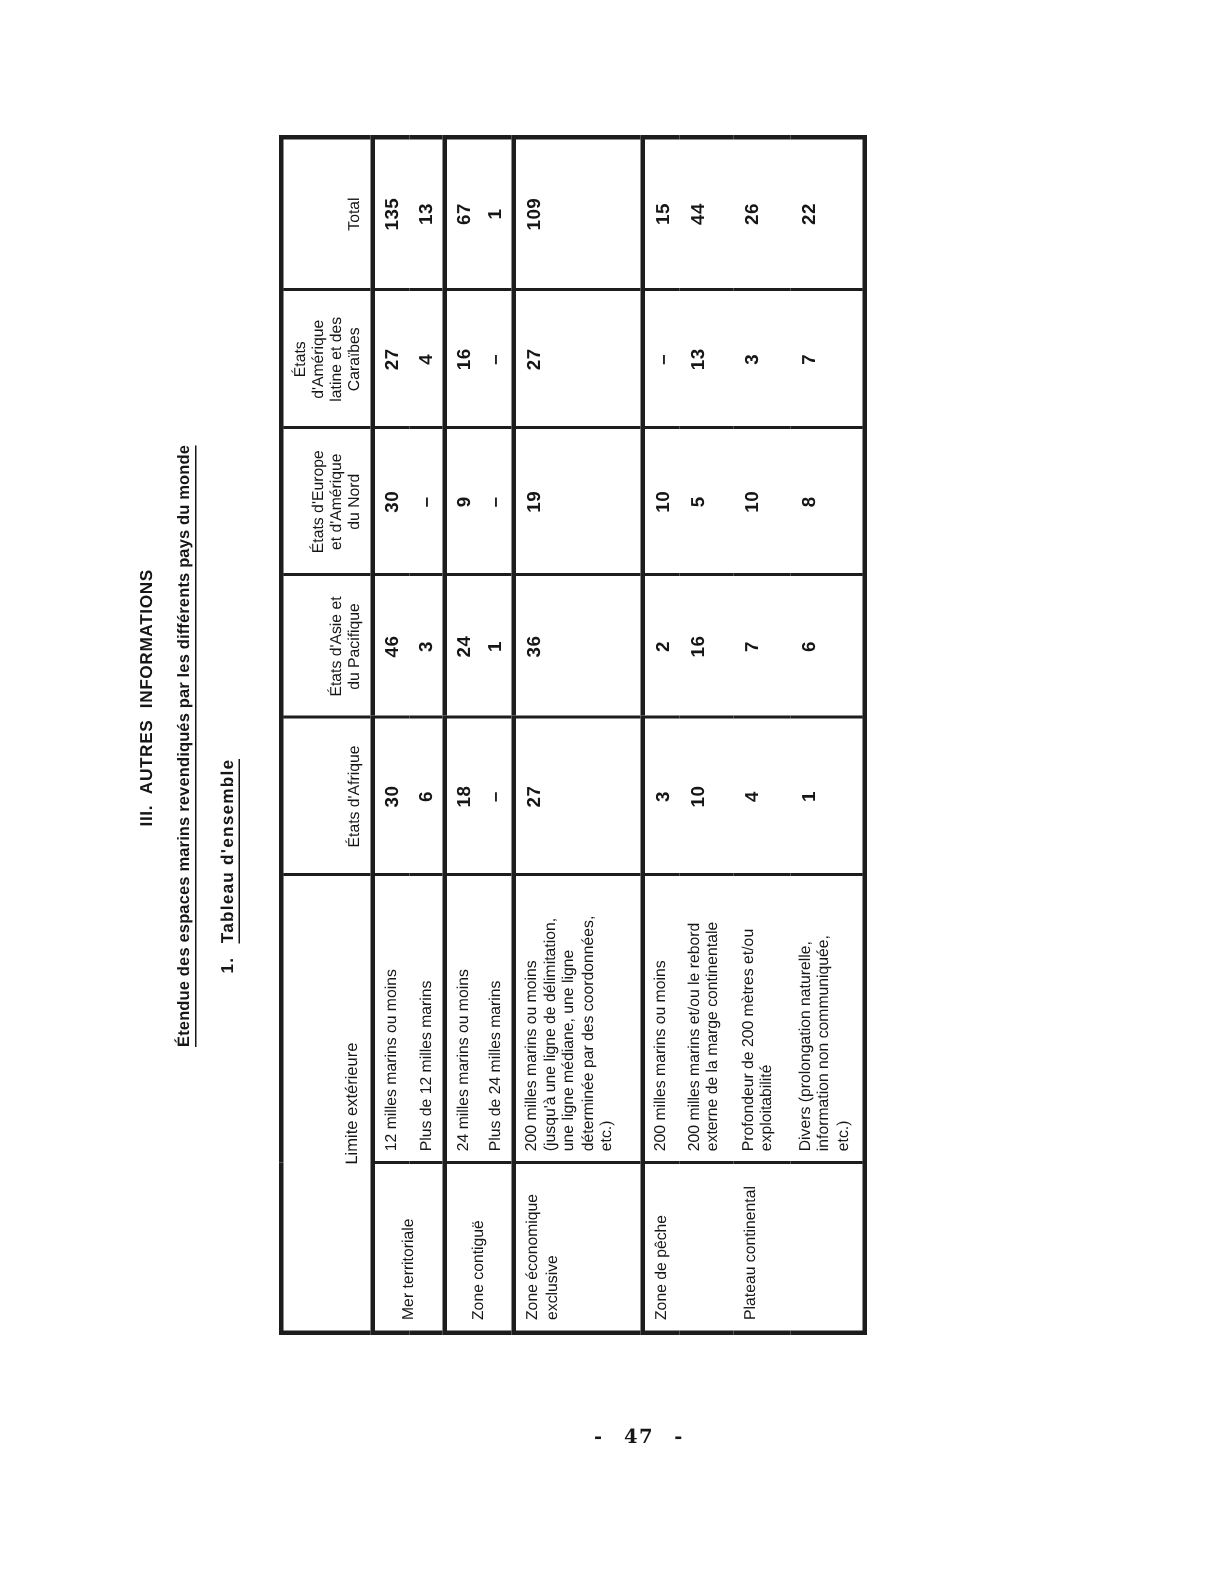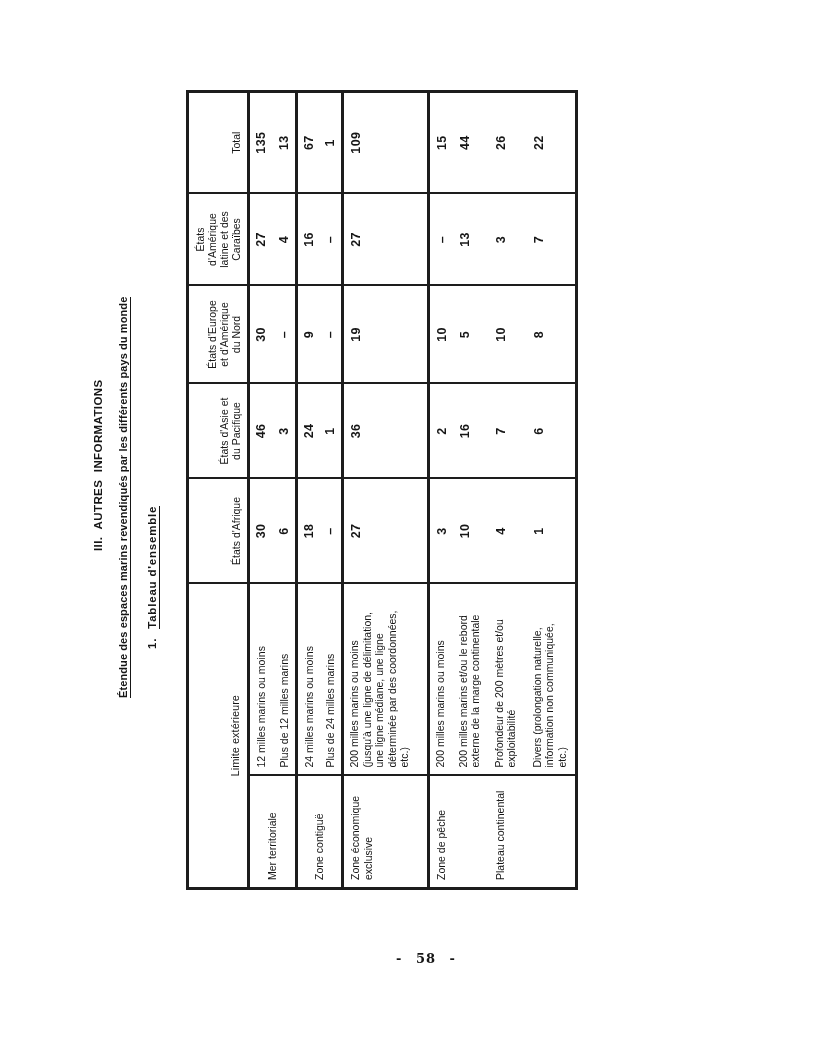--- a/index.html
+++ b/index.html
@@ -195,14 +195,14 @@
         <td class="num">1</td>
         <td class="num">6</td>
         <td class="num">8</td>
         <td class="num">7</td>
         <td class="num">22</td>
       </tr>
     </tbody>
       </table>
   </div>
 
-  <div class="pageno">-  58  -</div>
+  <div class="pageno">-  47  -</div>
 </div>
 
 </body></html>

